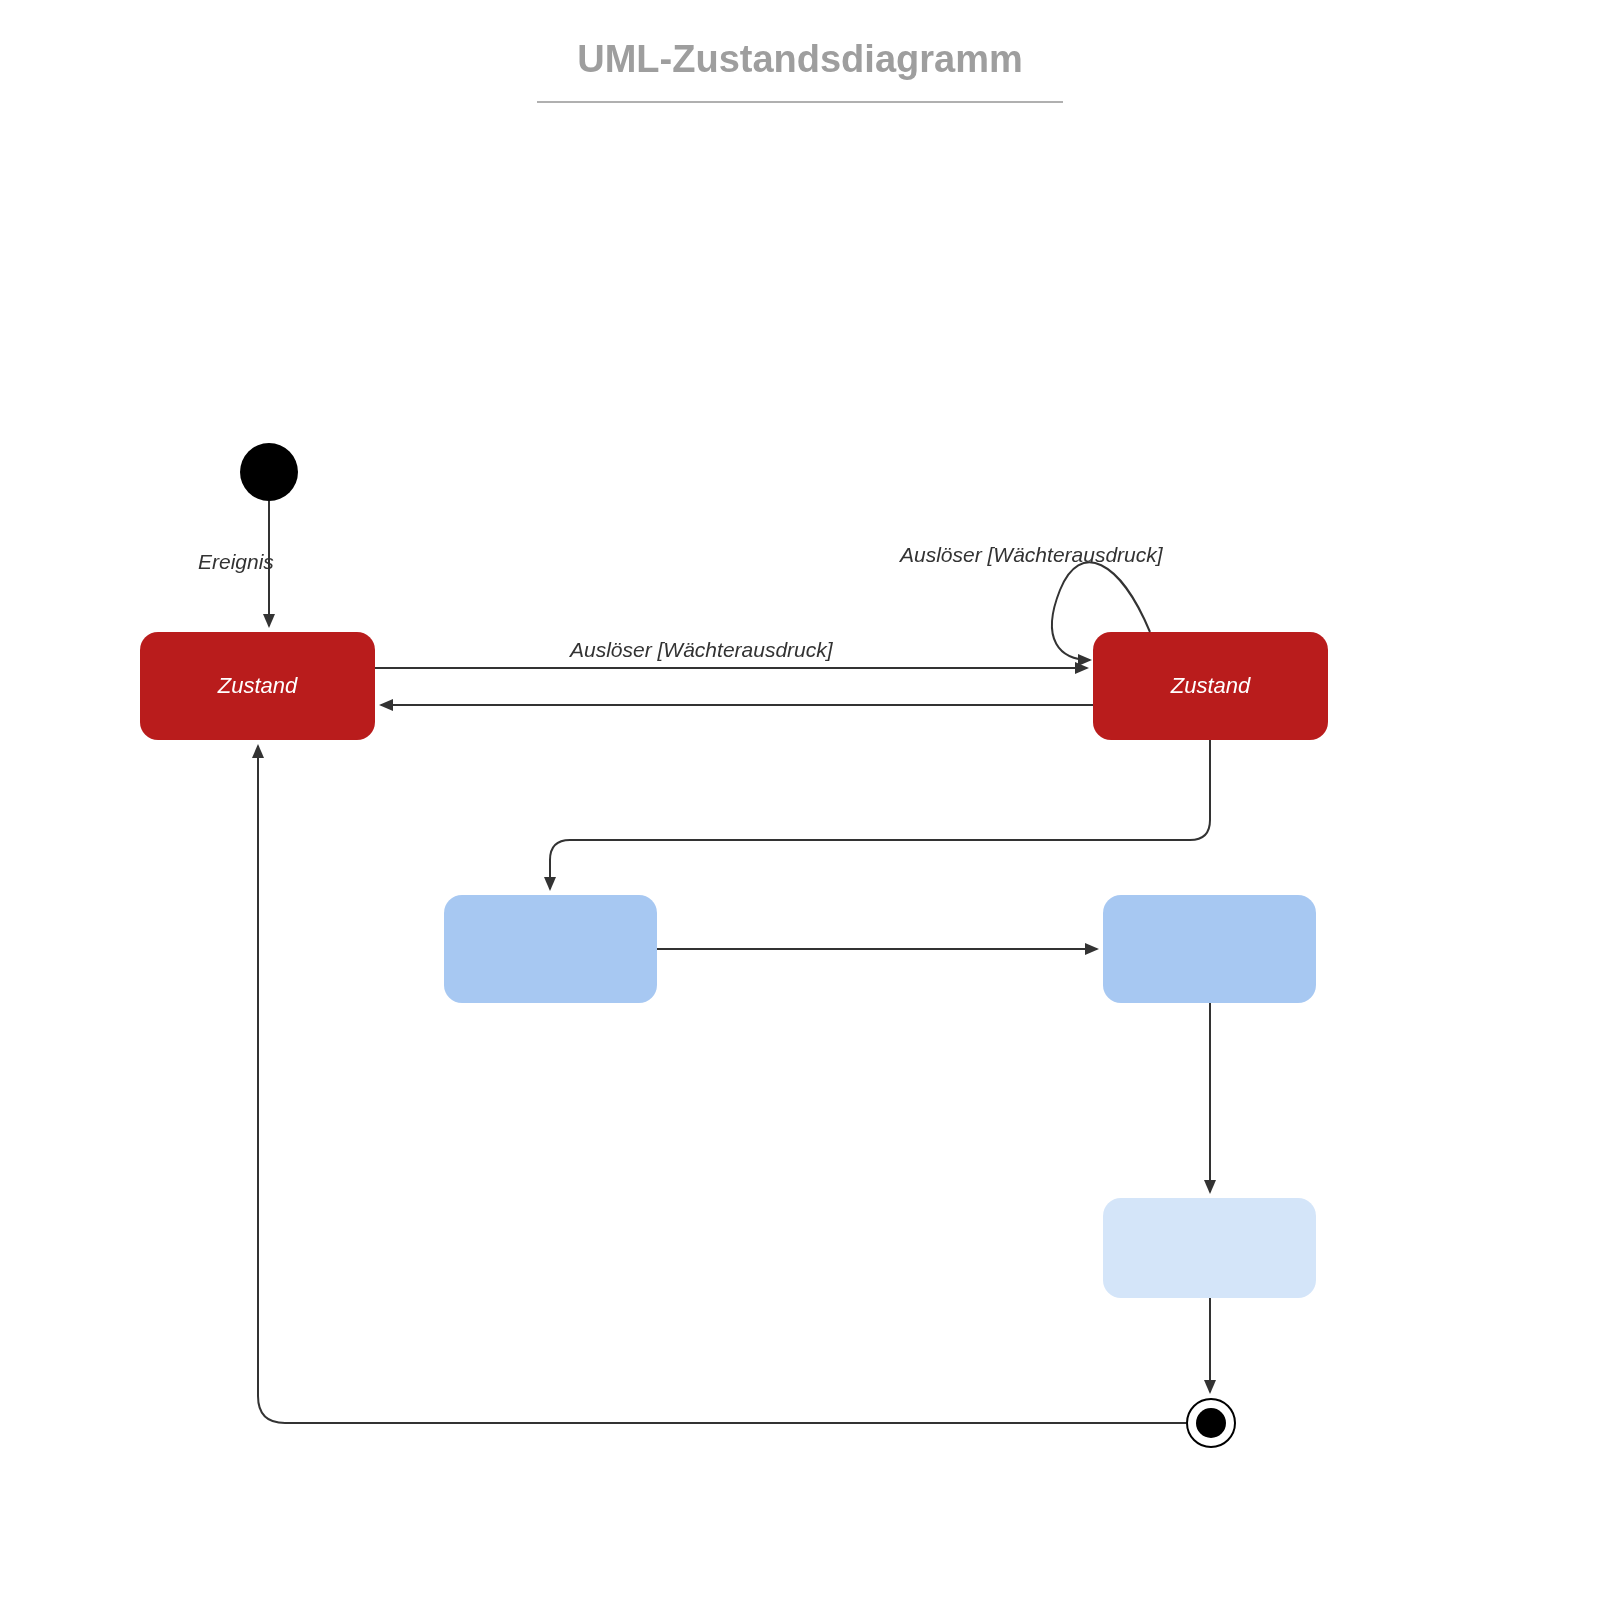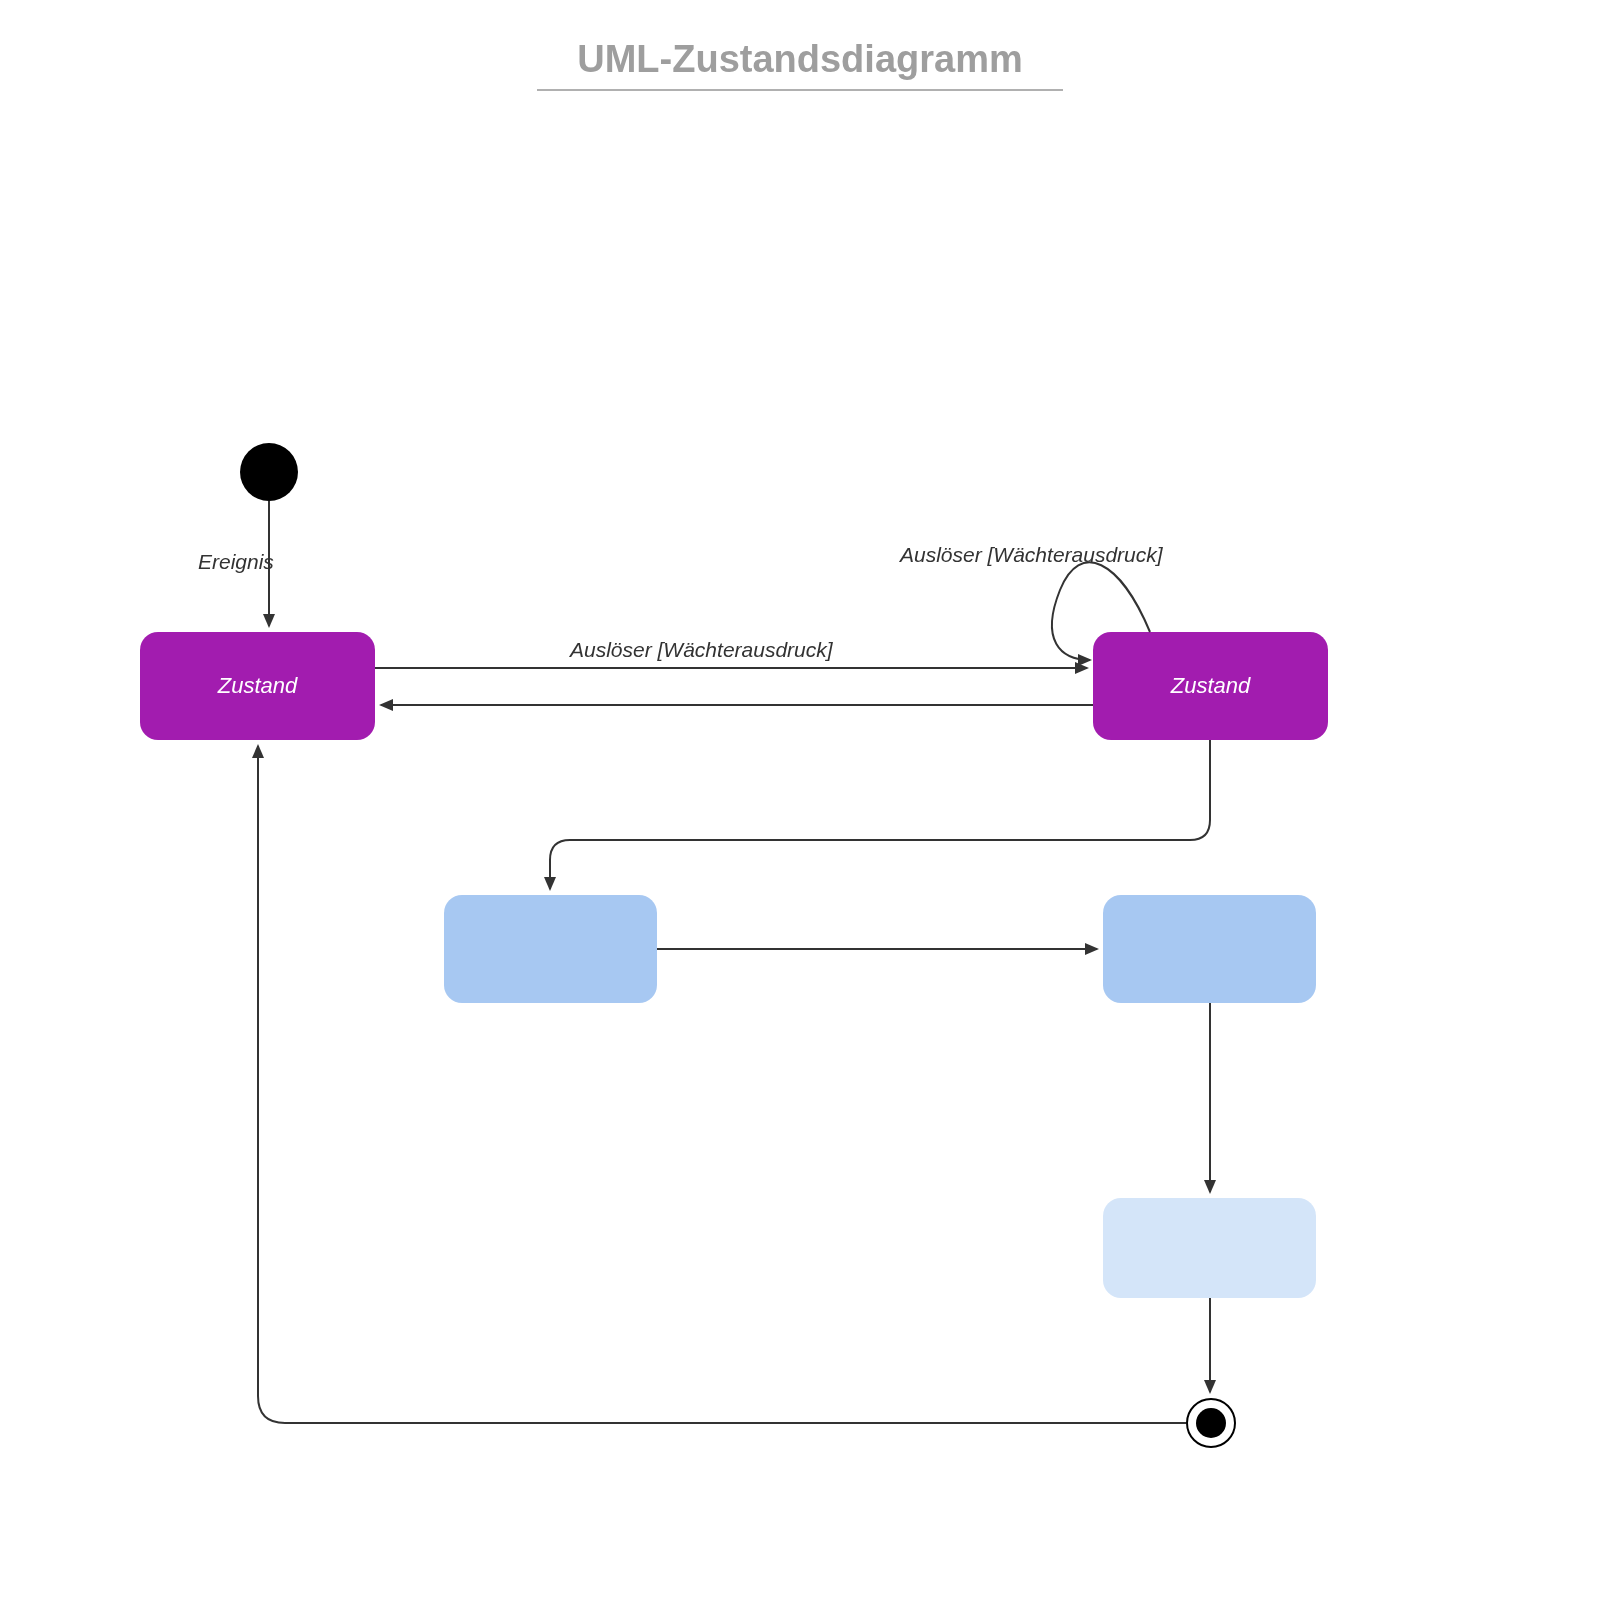--- a/index.html
+++ b/index.html
@@ -11,21 +11,21 @@
       position: relative;
     }
     .header {
       text-align: center;
       padding-top: 38px;
     }
     .title {
       font-size: 38px;
       font-weight: bold;
       color: #9e9e9e;
-      padding-bottom: 8px;
+      padding-bottom: 20px;
       border-bottom: 2px solid #b0b0b0;
       display: inline-block;
       padding-left: 40px;
       padding-right: 40px;
     }
     .subtitle {
       font-size: 22px;
       color: #9e9e9e;
       margin-top: 10px;
     }
@@ -39,21 +39,21 @@
     .state {
       position: absolute;
       border-radius: 18px;
       display: flex;
       align-items: center;
       justify-content: center;
       font-style: italic;
       font-size: 22px;
     }
     .state-dark {
-      background: #a21caf;
+      background: #b91c1c;
       color: #ffffff;
     }
     .state-mid {
       background: #a7c8f2;
     }
     .state-light {
       background: #d4e5f9;
     }
     .initial-node {
       position: absolute;

